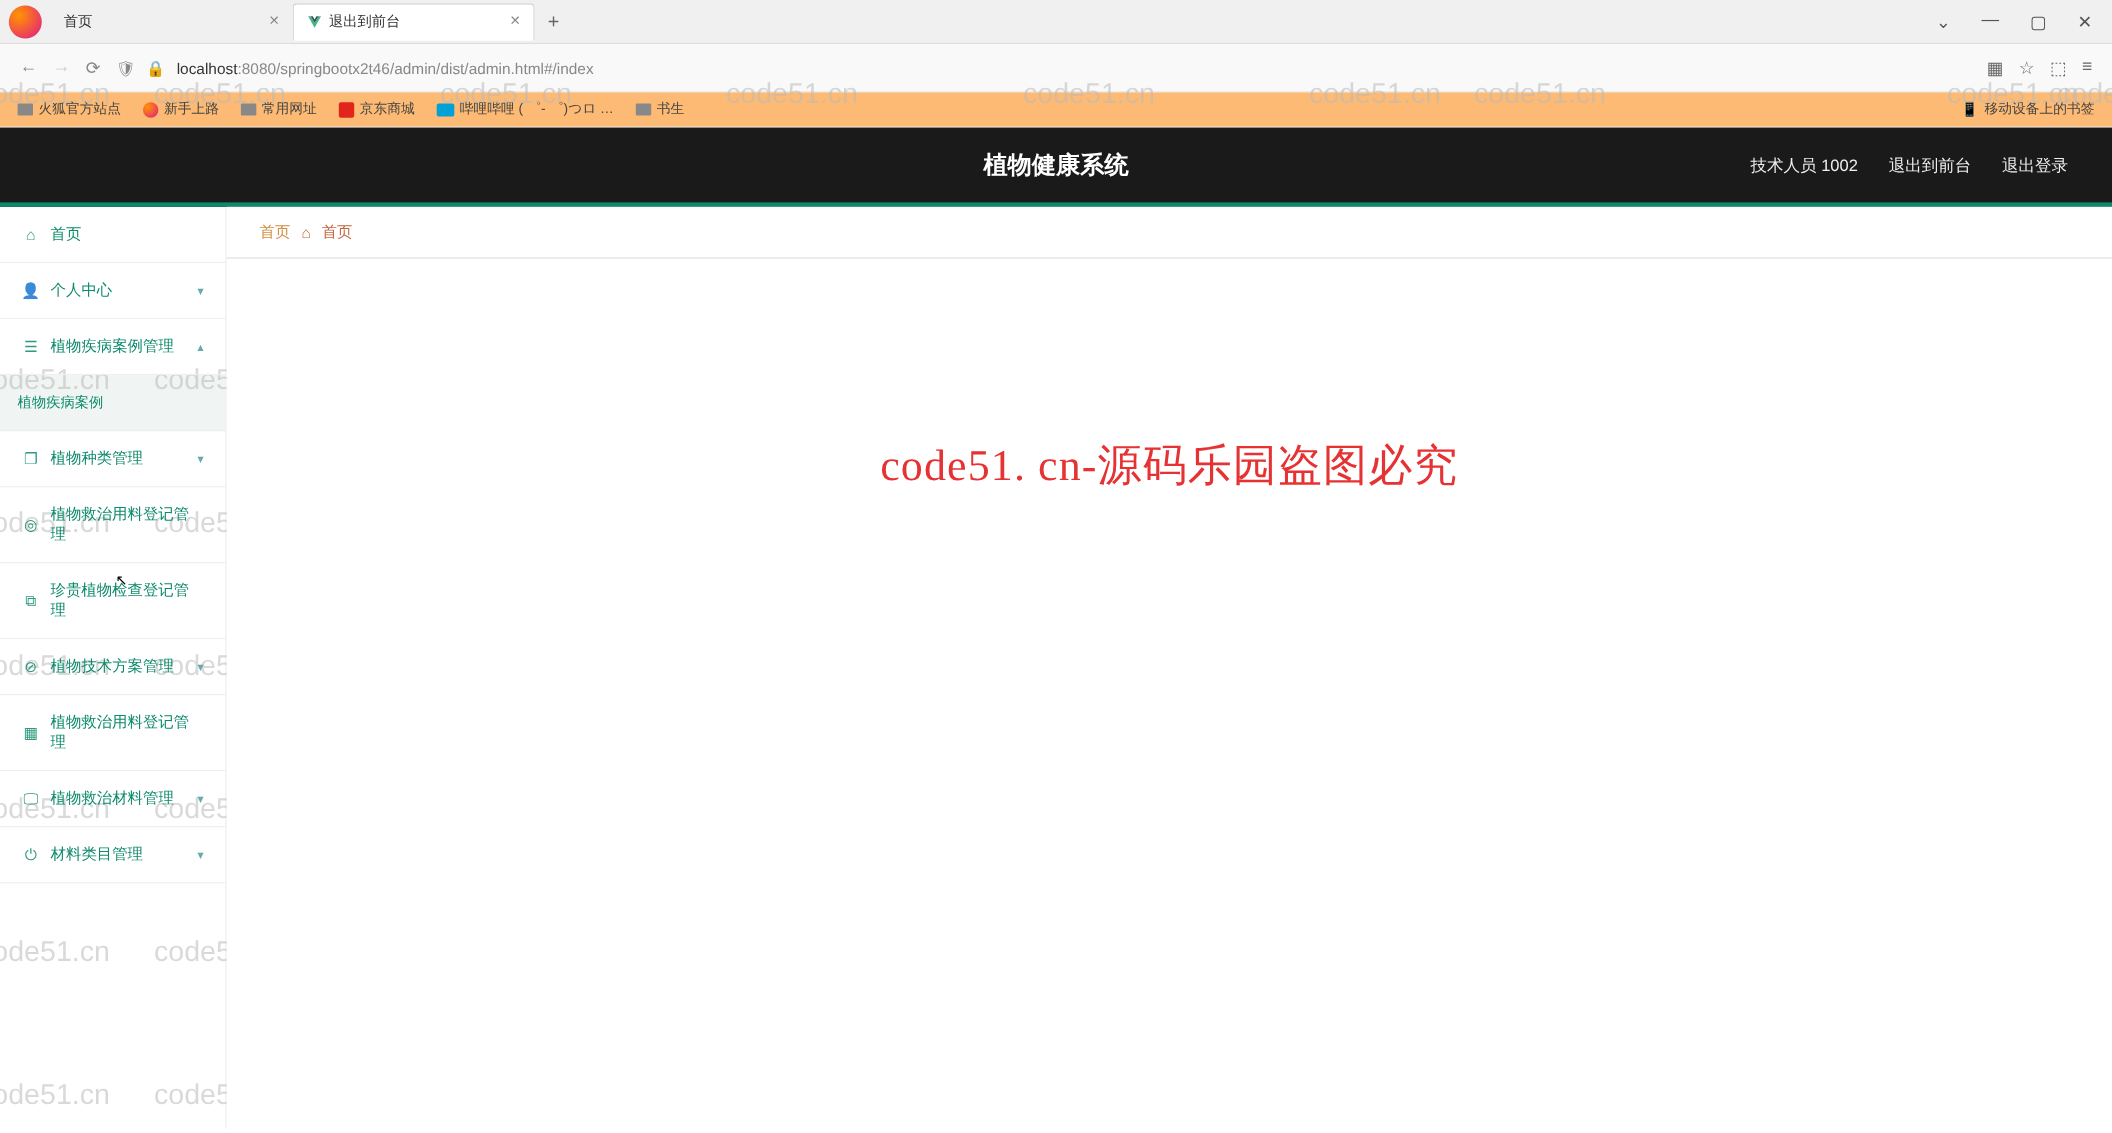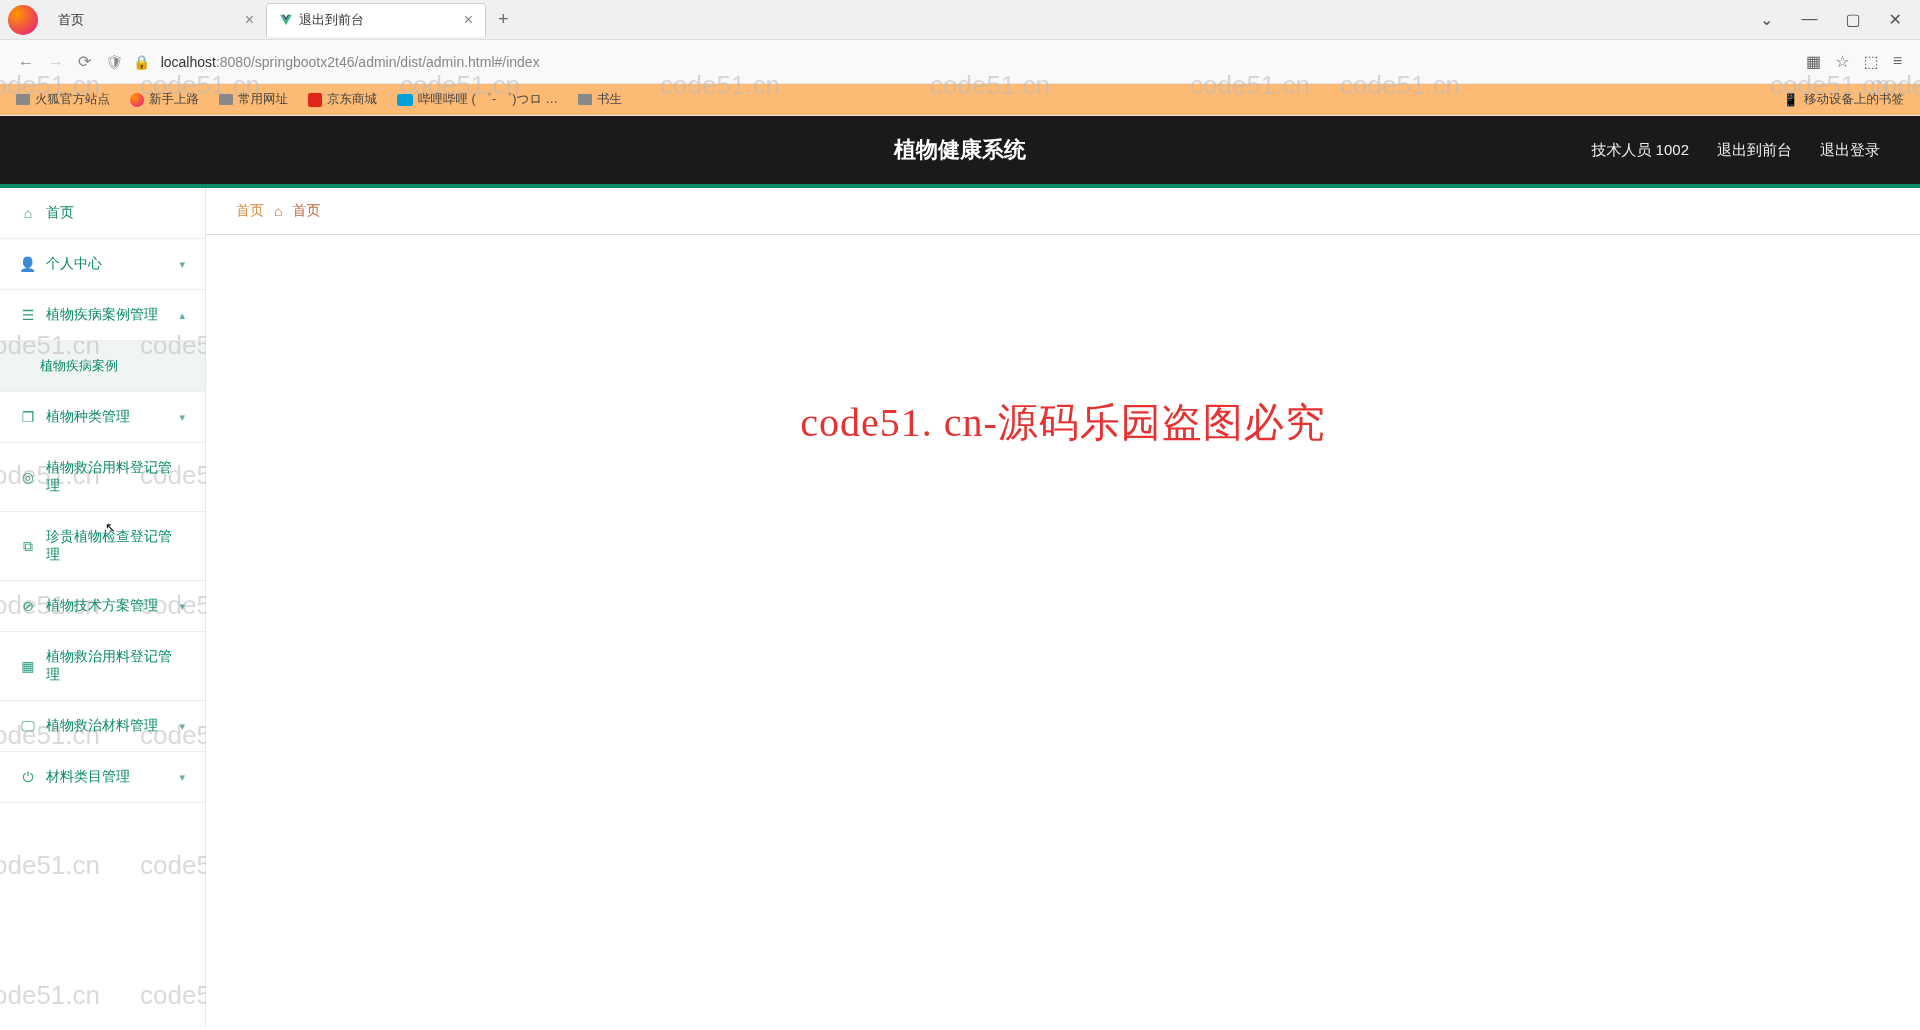--- a/index.html
+++ b/index.html
@@ -38,21 +38,21 @@
 .app-title { color: #fff; font-size: 22px; font-weight: bold; }
 .header-right { position: absolute; right: 40px; display: flex; gap: 28px; align-items: center; color: #eee; font-size: 15px; }
 .header-right span { cursor: pointer; }
 
 
 .main-layout { display: flex; height: calc(1030px - 40px - 44px - 32px - 76px); }
 .sidebar { width: 206px; background: #fff; border-right: 1px solid #e7e7e7; }
 .menu-item { display: flex; align-items: center; padding: 16px 20px; font-size: 14px; color: #0d8a6b; border-bottom: 1px solid #eee; cursor: pointer; gap: 10px; position: relative; }
 .menu-item.home { color: #0d8a6b; }
 .menu-item .chev { margin-left: auto; font-size: 11px; color: #6aa; }
-.menu-sub { padding: 16px 20px 16px 40px; font-size: 13px; color: #0d8a6b; background: #f0f5f3; cursor: pointer; border-bottom: 1px solid #eee; }
+.menu-sub { padding: 16px 20px 16px 16px; font-size: 13px; color: #0d8a6b; background: #f0f5f3; cursor: pointer; border-bottom: 1px solid #eee; }
 .menu-icon { width: 16px; height: 16px; display: inline-flex; align-items: center; justify-content: center; color: #0d8a6b; opacity: 0.85; }
 
 .content { flex: 1; background: #fff; padding: 0; position: relative; }
 .breadcrumb { padding: 14px 30px; font-size: 14px; color: #c94; display: flex; align-items: center; gap: 10px; border-bottom: 1px solid #ddd; }
 .breadcrumb .bc1 { color: #d38b3c; }
 .breadcrumb .bc-icon { color: #c2663c; }
 .breadcrumb .bc2 { color: #c2663c; }
 
 .welcome-wrap { text-align: center; padding-top: 160px; }
 .watermark-big { font-size: 40px; color: #e63232; font-family: Liberation Serif, serif; font-weight: 500; letter-spacing: 1px; }

